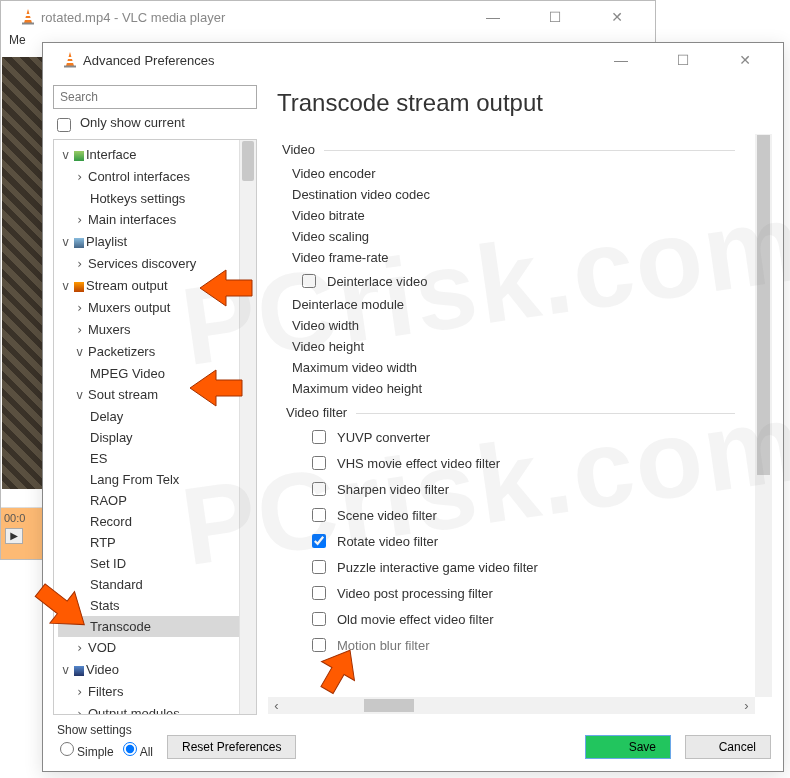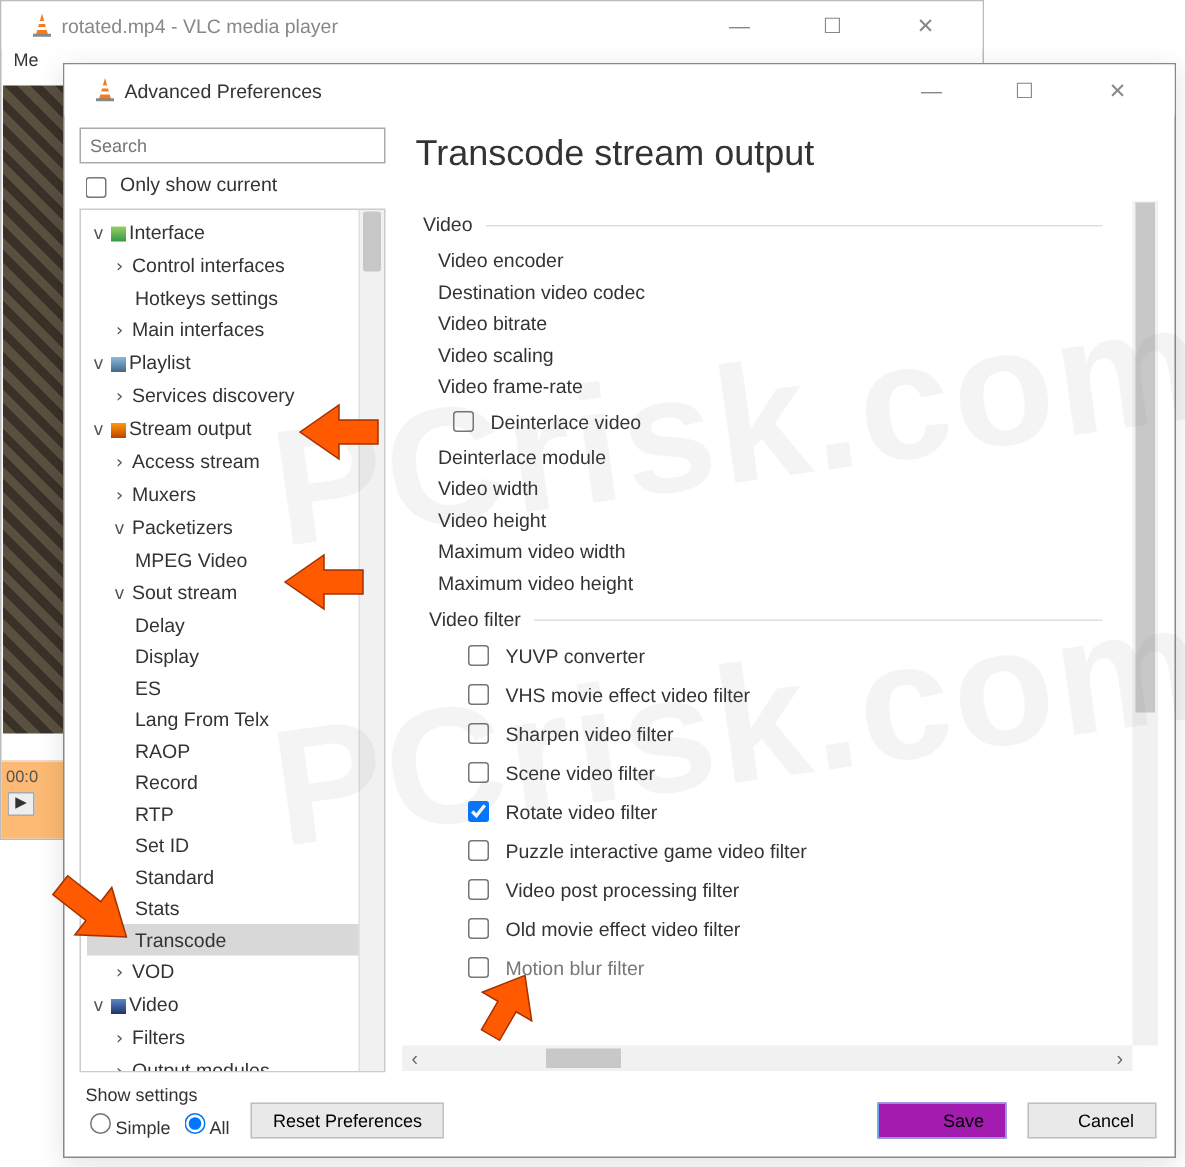--- a/index.html
+++ b/index.html
@@ -62,21 +62,21 @@
   .right-content .cut { color:#777; }
 
   
   .prefs-footer { display:flex; align-items:flex-end; padding:8px 12px 12px 12px; gap:14px; border-top:0;}
   .show-settings { display:flex; flex-direction:column; gap:2px; font-size:12px; }
   .show-settings .lbl { padding-left:2px; }
   .radios { display:flex; align-items:center; gap:4px; }
   .radios input { width:14px; height:14px; }
   .btn { min-width:86px; height:24px; background:#e9e9e9; border:1px solid #bfbfbf; font-size:12px; font-family:inherit; text-align:right; line-height:22px; padding:0 14px; cursor:default;}
   .spacer { flex:1; }
-  .btn.save { border-color:#6aa7e8; background:#a21caf;}
+  .btn.save { border-color:#6aa7e8; background:#22c55e;}
 
   
   .arrow { position:absolute; pointer-events:none; }
   .arrow svg { display:block; }
 
   
   .wm { position:absolute; left:180px; top:220px; transform:rotate(-8deg); font-size:110px; font-weight:700; color:rgba(120,120,120,0.08); letter-spacing:2px; white-space:nowrap; pointer-events:none;}
   .wm2 { top:420px; }
 </style>
 </head>
@@ -142,21 +142,21 @@
         <div class="tree">
           <div class="tnode pad0"><span class="tog">v</span><span class="micon" style="background:linear-gradient(#9c6,#394)"></span><span>Interface</span></div>
           <div class="tnode pad1"><span class="tog">›</span><span>Control interfaces</span></div>
           <div class="tnode pad2"><span>Hotkeys settings</span></div>
           <div class="tnode pad1"><span class="tog">›</span><span>Main interfaces</span></div>
 
           <div class="tnode pad0"><span class="tog">v</span><span class="micon" style="background:linear-gradient(#8bd,#468)"></span><span>Playlist</span></div>
           <div class="tnode pad1"><span class="tog">›</span><span>Services discovery</span></div>
 
           <div class="tnode pad0"><span class="tog">v</span><span class="micon" style="background:linear-gradient(#f90,#b40)"></span><span>Stream output</span></div>
-          <div class="tnode pad1"><span class="tog">›</span><span>Access stream</span></div>
+          <div class="tnode pad1"><span class="tog">›</span><span>Muxers output</span></div>
           <div class="tnode pad1"><span class="tog">›</span><span>Muxers</span></div>
           <div class="tnode pad1"><span class="tog">v</span><span>Packetizers</span></div>
           <div class="tnode pad2"><span>MPEG Video</span></div>
           <div class="tnode pad1"><span class="tog">v</span><span>Sout stream</span></div>
           <div class="tnode pad2"><span>Delay</span></div>
           <div class="tnode pad2"><span>Display</span></div>
           <div class="tnode pad2"><span>ES</span></div>
           <div class="tnode pad2"><span>Lang From Telx</span></div>
           <div class="tnode pad2"><span>RAOP</span></div>
           <div class="tnode pad2"><span>Record</span></div>

